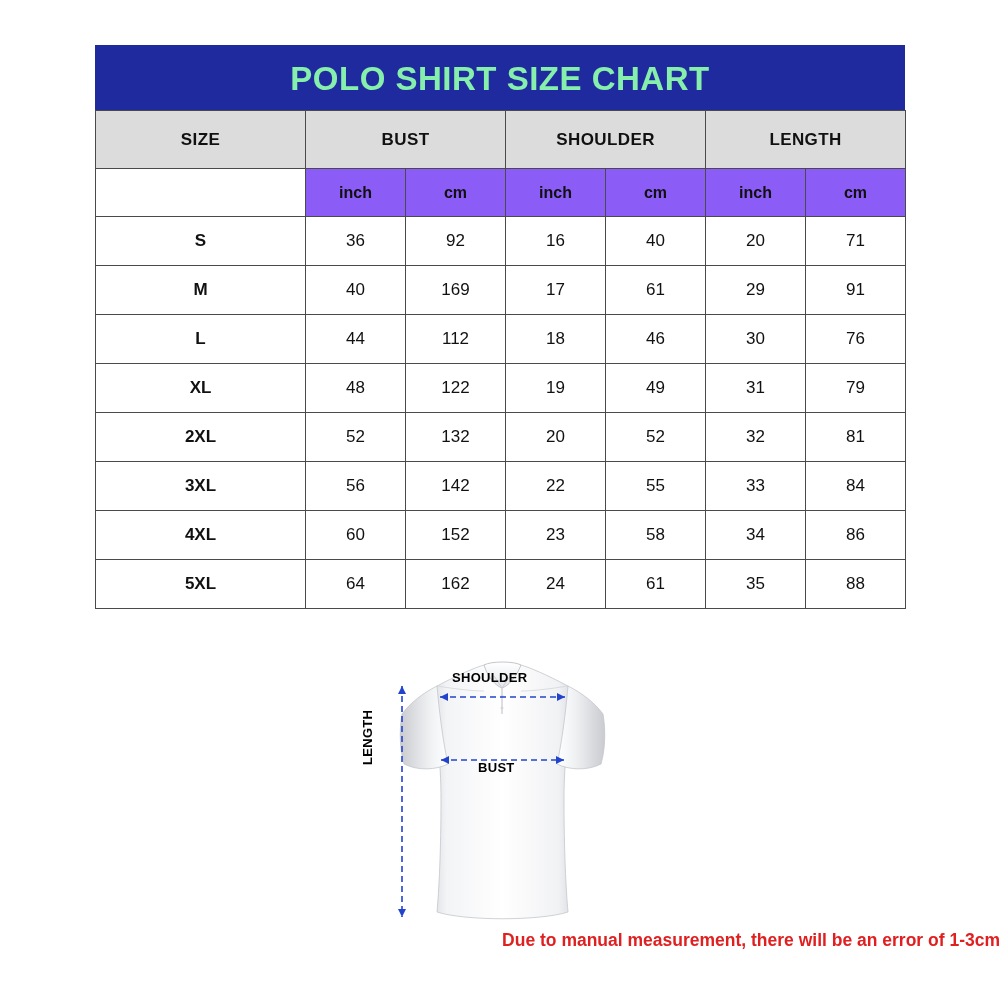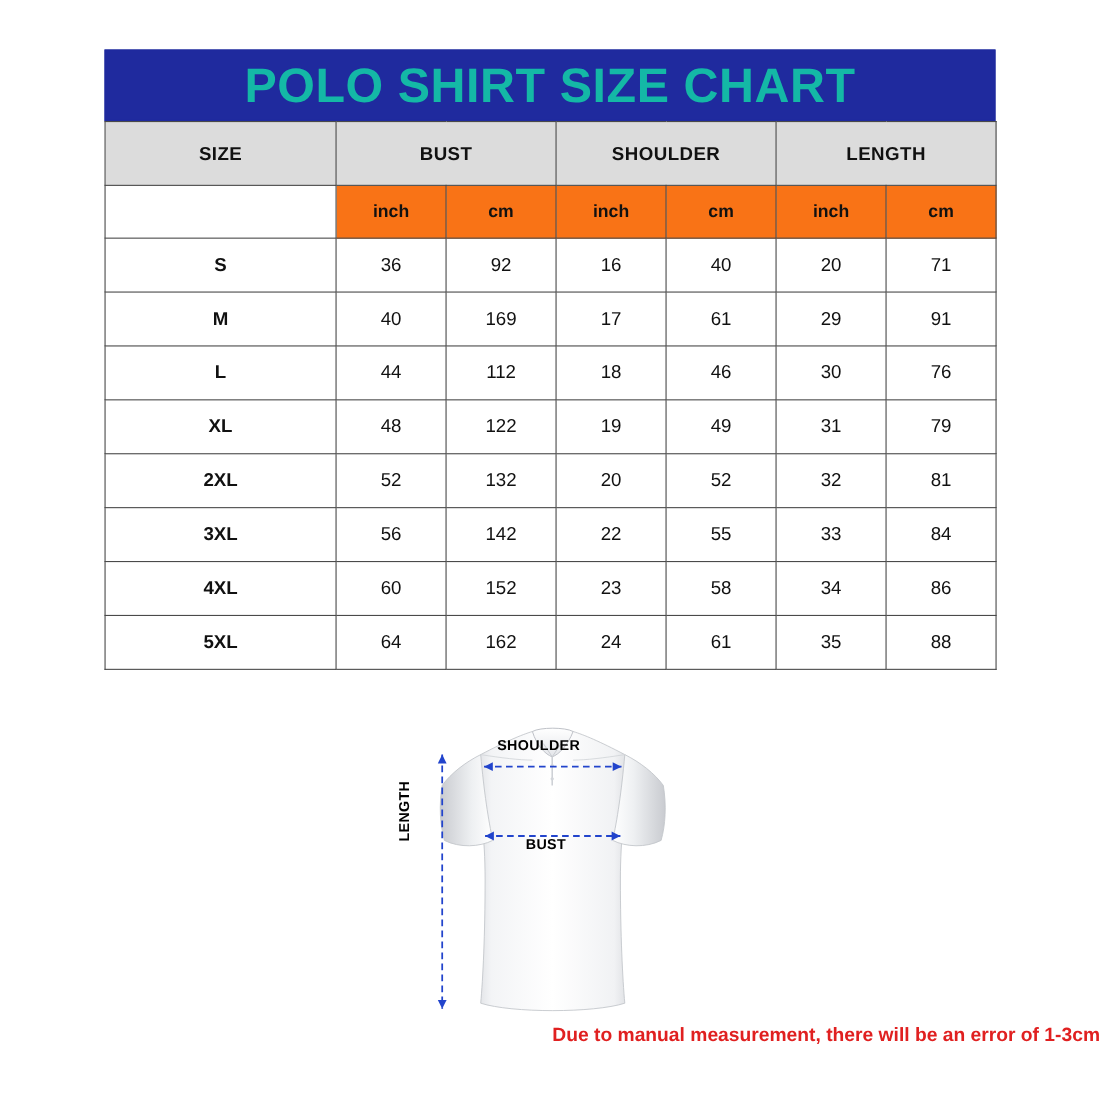--- a/index.html
+++ b/index.html
@@ -18,23 +18,23 @@
 
   .chart-wrap {
     position: absolute;
     left: 95px;
     top: 45px;
     width: 810px;
   }
 
   .chart-title {
     background: #1f2a9e;
-    color: #14b8a6;
+    color: #86efac;
     text-align: center;
-    font-size: 44px;
+    font-size: 33px;
     font-weight: bold;
     letter-spacing: 0.5px;
     line-height: 65px;
     height: 65px;
     border: 1px solid #1f2a9e;
     box-sizing: border-box;
   }
 
   table.size-table {
     border-collapse: collapse;
@@ -59,21 +59,21 @@
     font-size: 17px;
     height: 57px;
     letter-spacing: 0.4px;
     margin-top: 17px;
   }
 
   table.size-table tr.units td {
     font-weight: bold;
     font-size: 16px;
     height: 47px;
-    background: #f97316;
+    background: #8b5cf6;
   }
 
   table.size-table tr.units td.blank {
     background: #ffffff;
   }
 
   table.size-table td.size-cell {
     font-weight: bold;
     font-size: 17px;
   }

